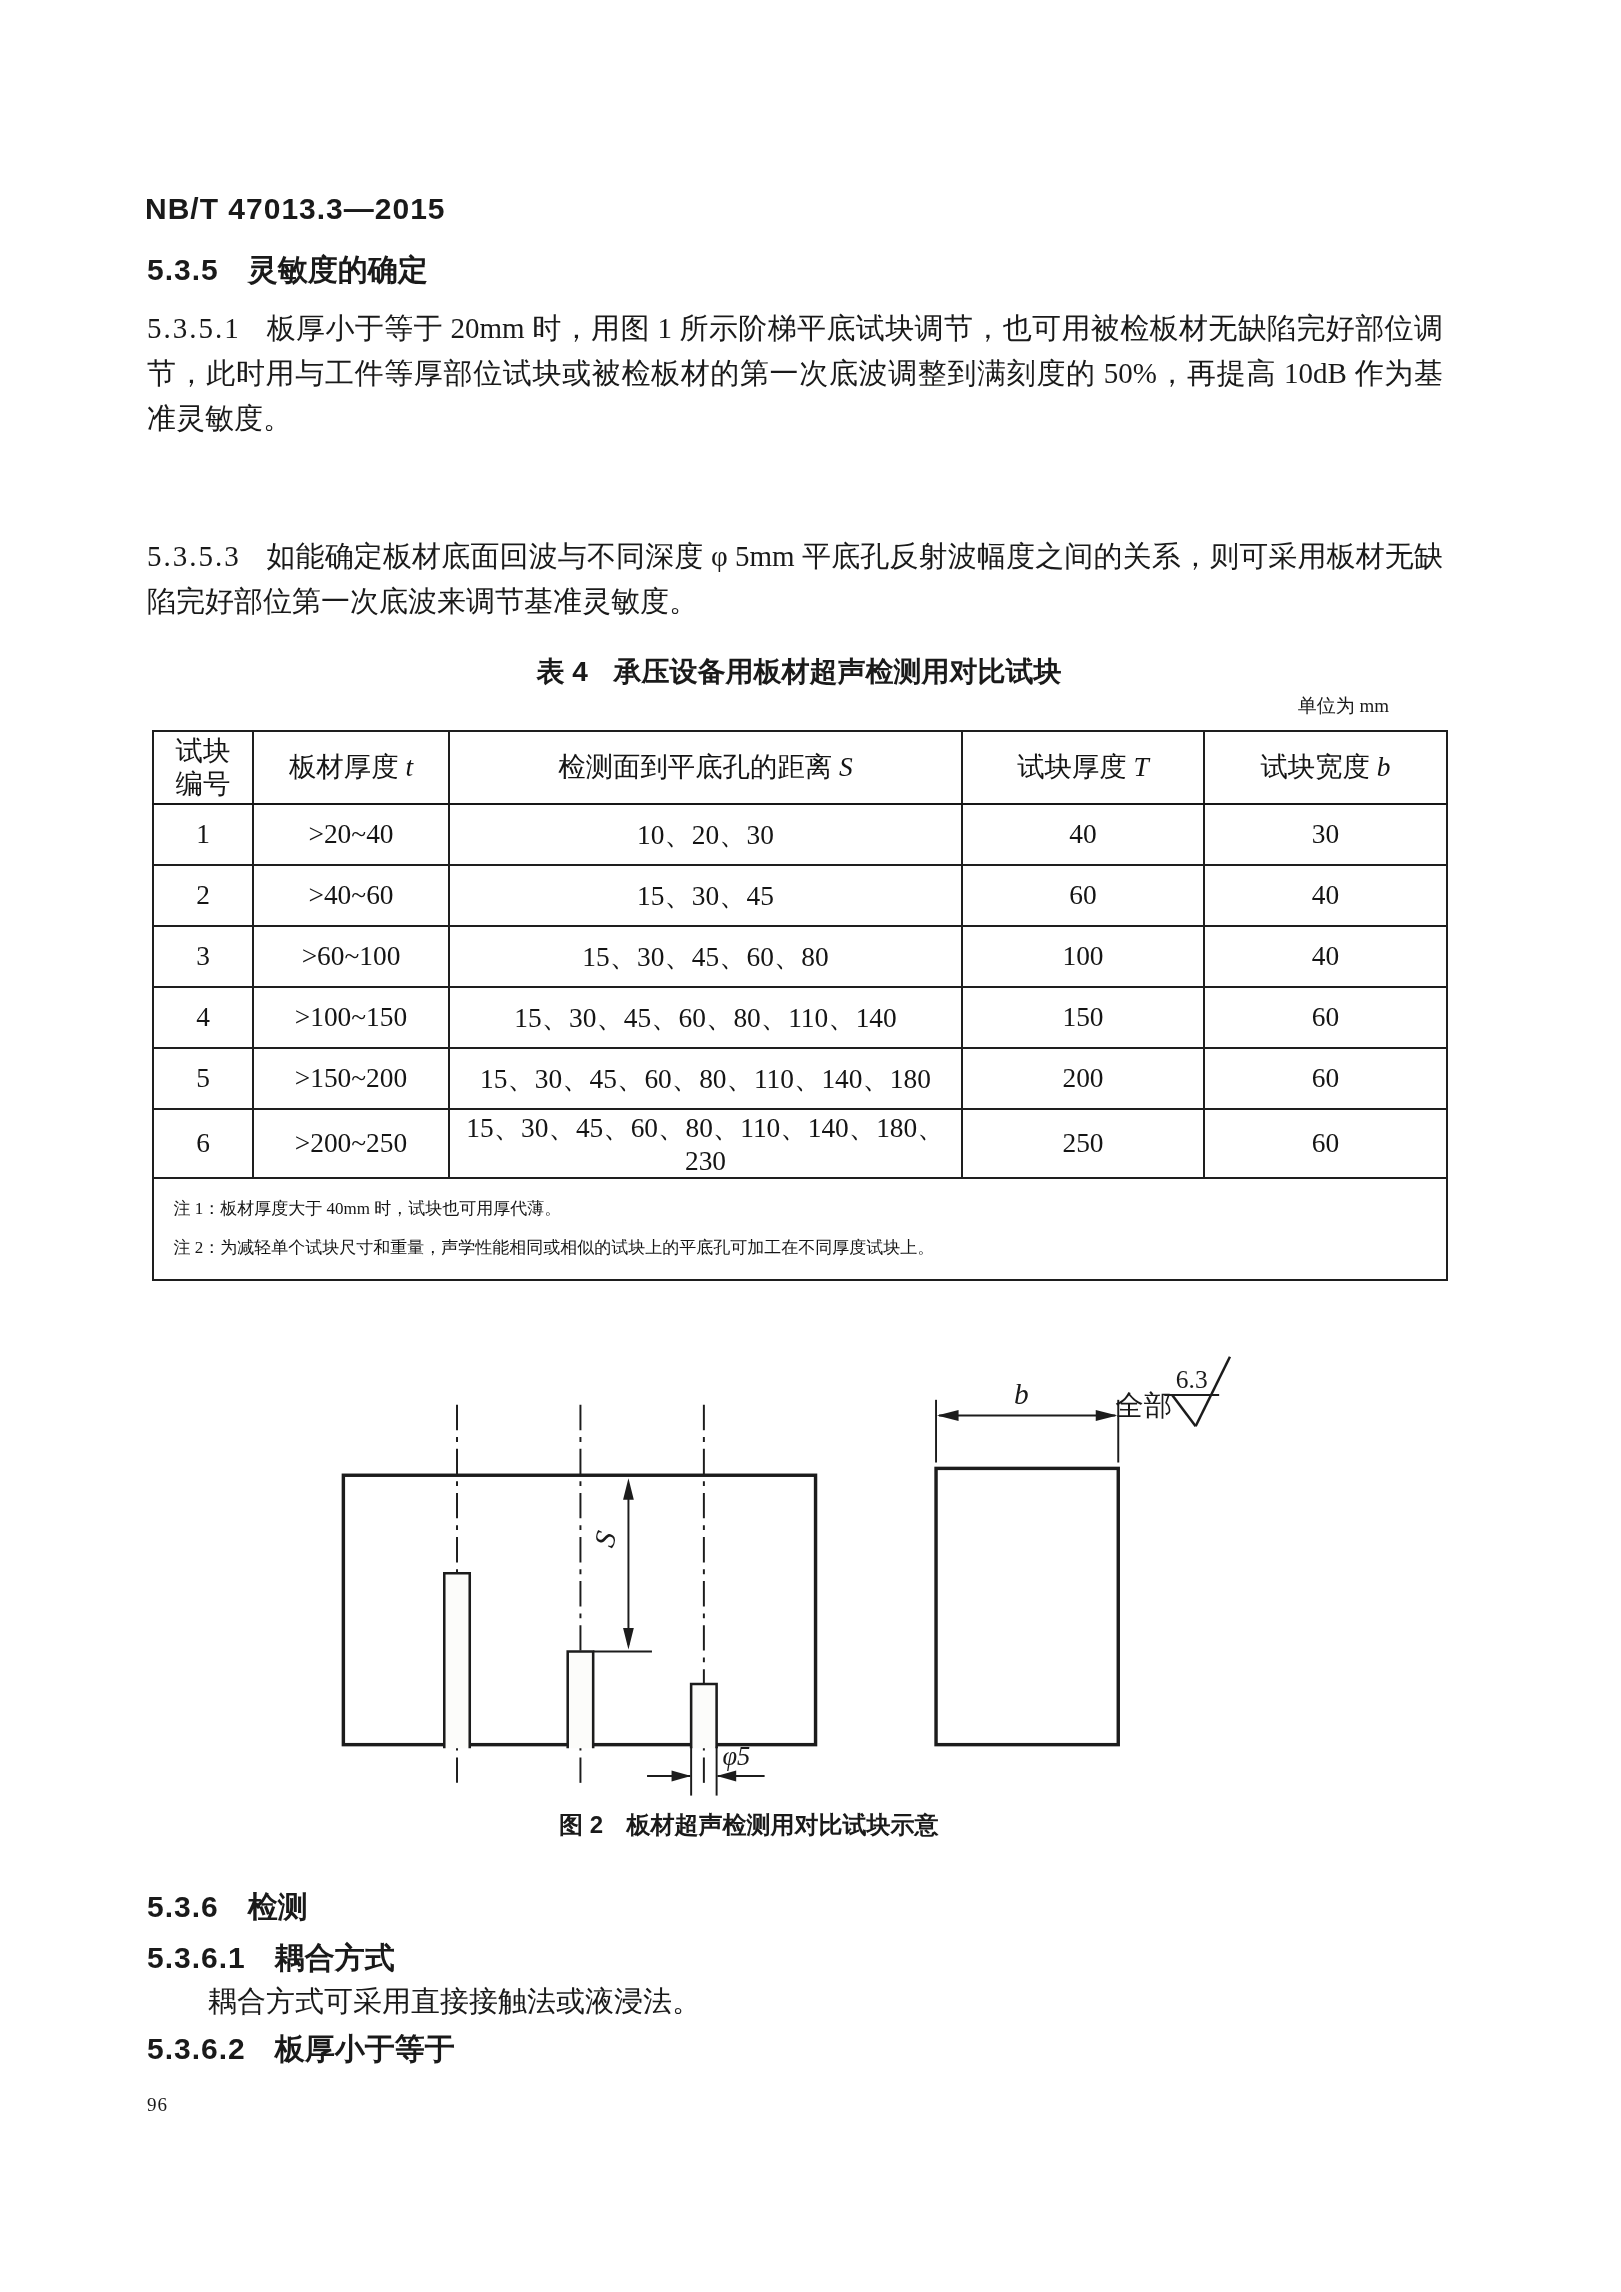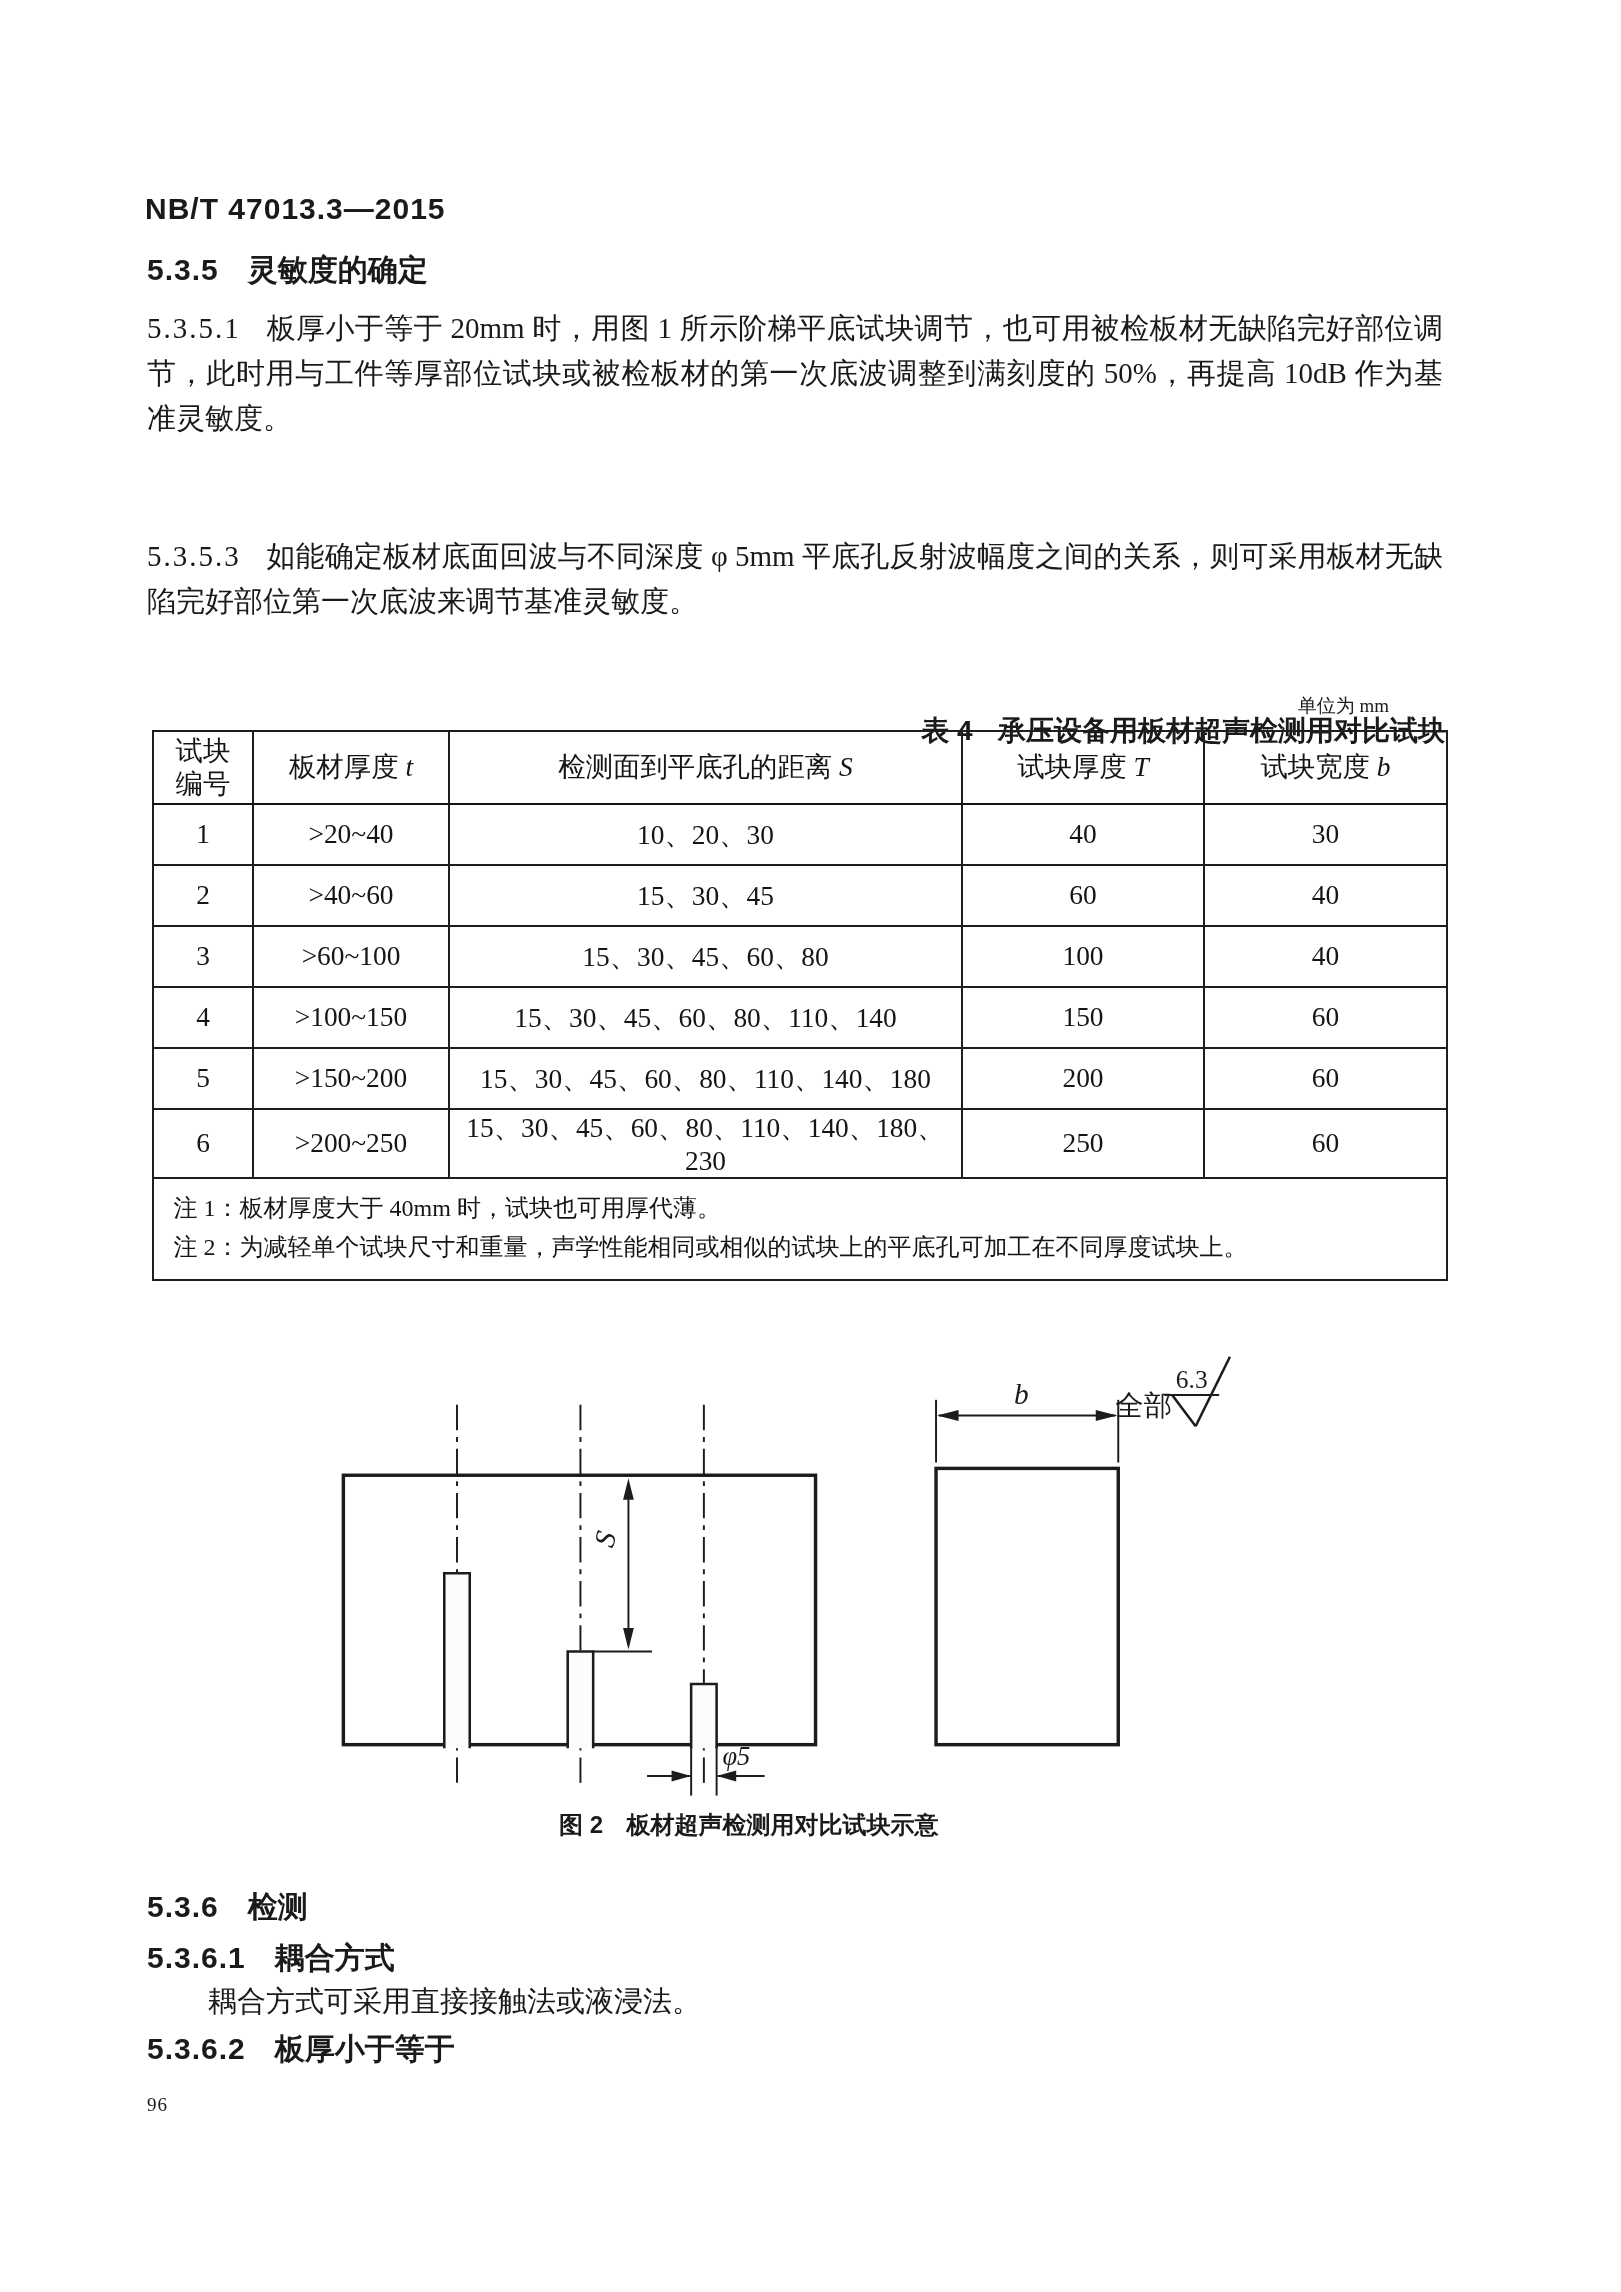--- a/index.html
+++ b/index.html
@@ -24,42 +24,42 @@
     font-family:"Liberation Sans","DejaVu Sans",sans-serif;
     font-weight:bold;font-size:30px;
   }
   .h-sec .num{margin-right:29px;letter-spacing:1px;}
   .para{
     left:147px;width:1296px;
     font-size:29px;line-height:45px;
     text-align:justify;text-justify:inter-ideograph;
   }
   .para .num{letter-spacing:2px;margin-right:25.5px;}
-  .tbl-capline{left:152px;top:712px;width:1294px;text-align:right;
+  .tbl-capline{left:152px;top:653px;width:1294px;text-align:center;
     font-family:"Liberation Sans","DejaVu Sans",sans-serif;
     font-weight:bold;font-size:28px;}
   .tbl-capline .gap{display:inline-block;width:25.5px;}
   .tbl-unit{left:152px;top:693px;width:1294px;text-align:right;padding-right:57px;
     box-sizing:border-box;font-size:19px;font-weight:normal;
     font-family:"Liberation Serif","DejaVu Serif",serif;}
   table.t4{
     position:absolute;left:152px;top:730px;width:1294px;
     border-collapse:collapse;table-layout:fixed;
     font-size:27.4px;color:#151515;
   }
   table.t4 td,table.t4 th{
     border:2px solid #1e1e1e;
     text-align:center;vertical-align:middle;
     font-weight:normal;padding:0;
   }
   table.t4{border:2.9px solid #161616;}
   table.t4 thead th{height:71px;border-bottom:2.9px solid #161616;line-height:33px;}
   table.t4 tbody td{height:59px;}
   table.t4 .notes-cell{
-    text-align:left;padding:9.8px 9.8px 11.8px 19.6px;font-size:24px;line-height:39px;height:auto;
+    text-align:left;padding:9.8px 9.8px 11.8px 19.6px;font-size:17px;line-height:39px;height:auto;
   }
   table.t4 i{font-style:italic;font-family:"Liberation Serif","DejaVu Serif",serif;}
   .figcap{
     left:559px;top:1809px;
     font-family:"Liberation Sans","DejaVu Sans",sans-serif;
     font-weight:bold;font-size:24px;
   }
   .figcap .gap{display:inline-block;width:23.5px;}
   .body-indent{left:147px;width:1296px;font-size:29px;}
   .body-indent .ind{display:inline-block;width:61px;}

